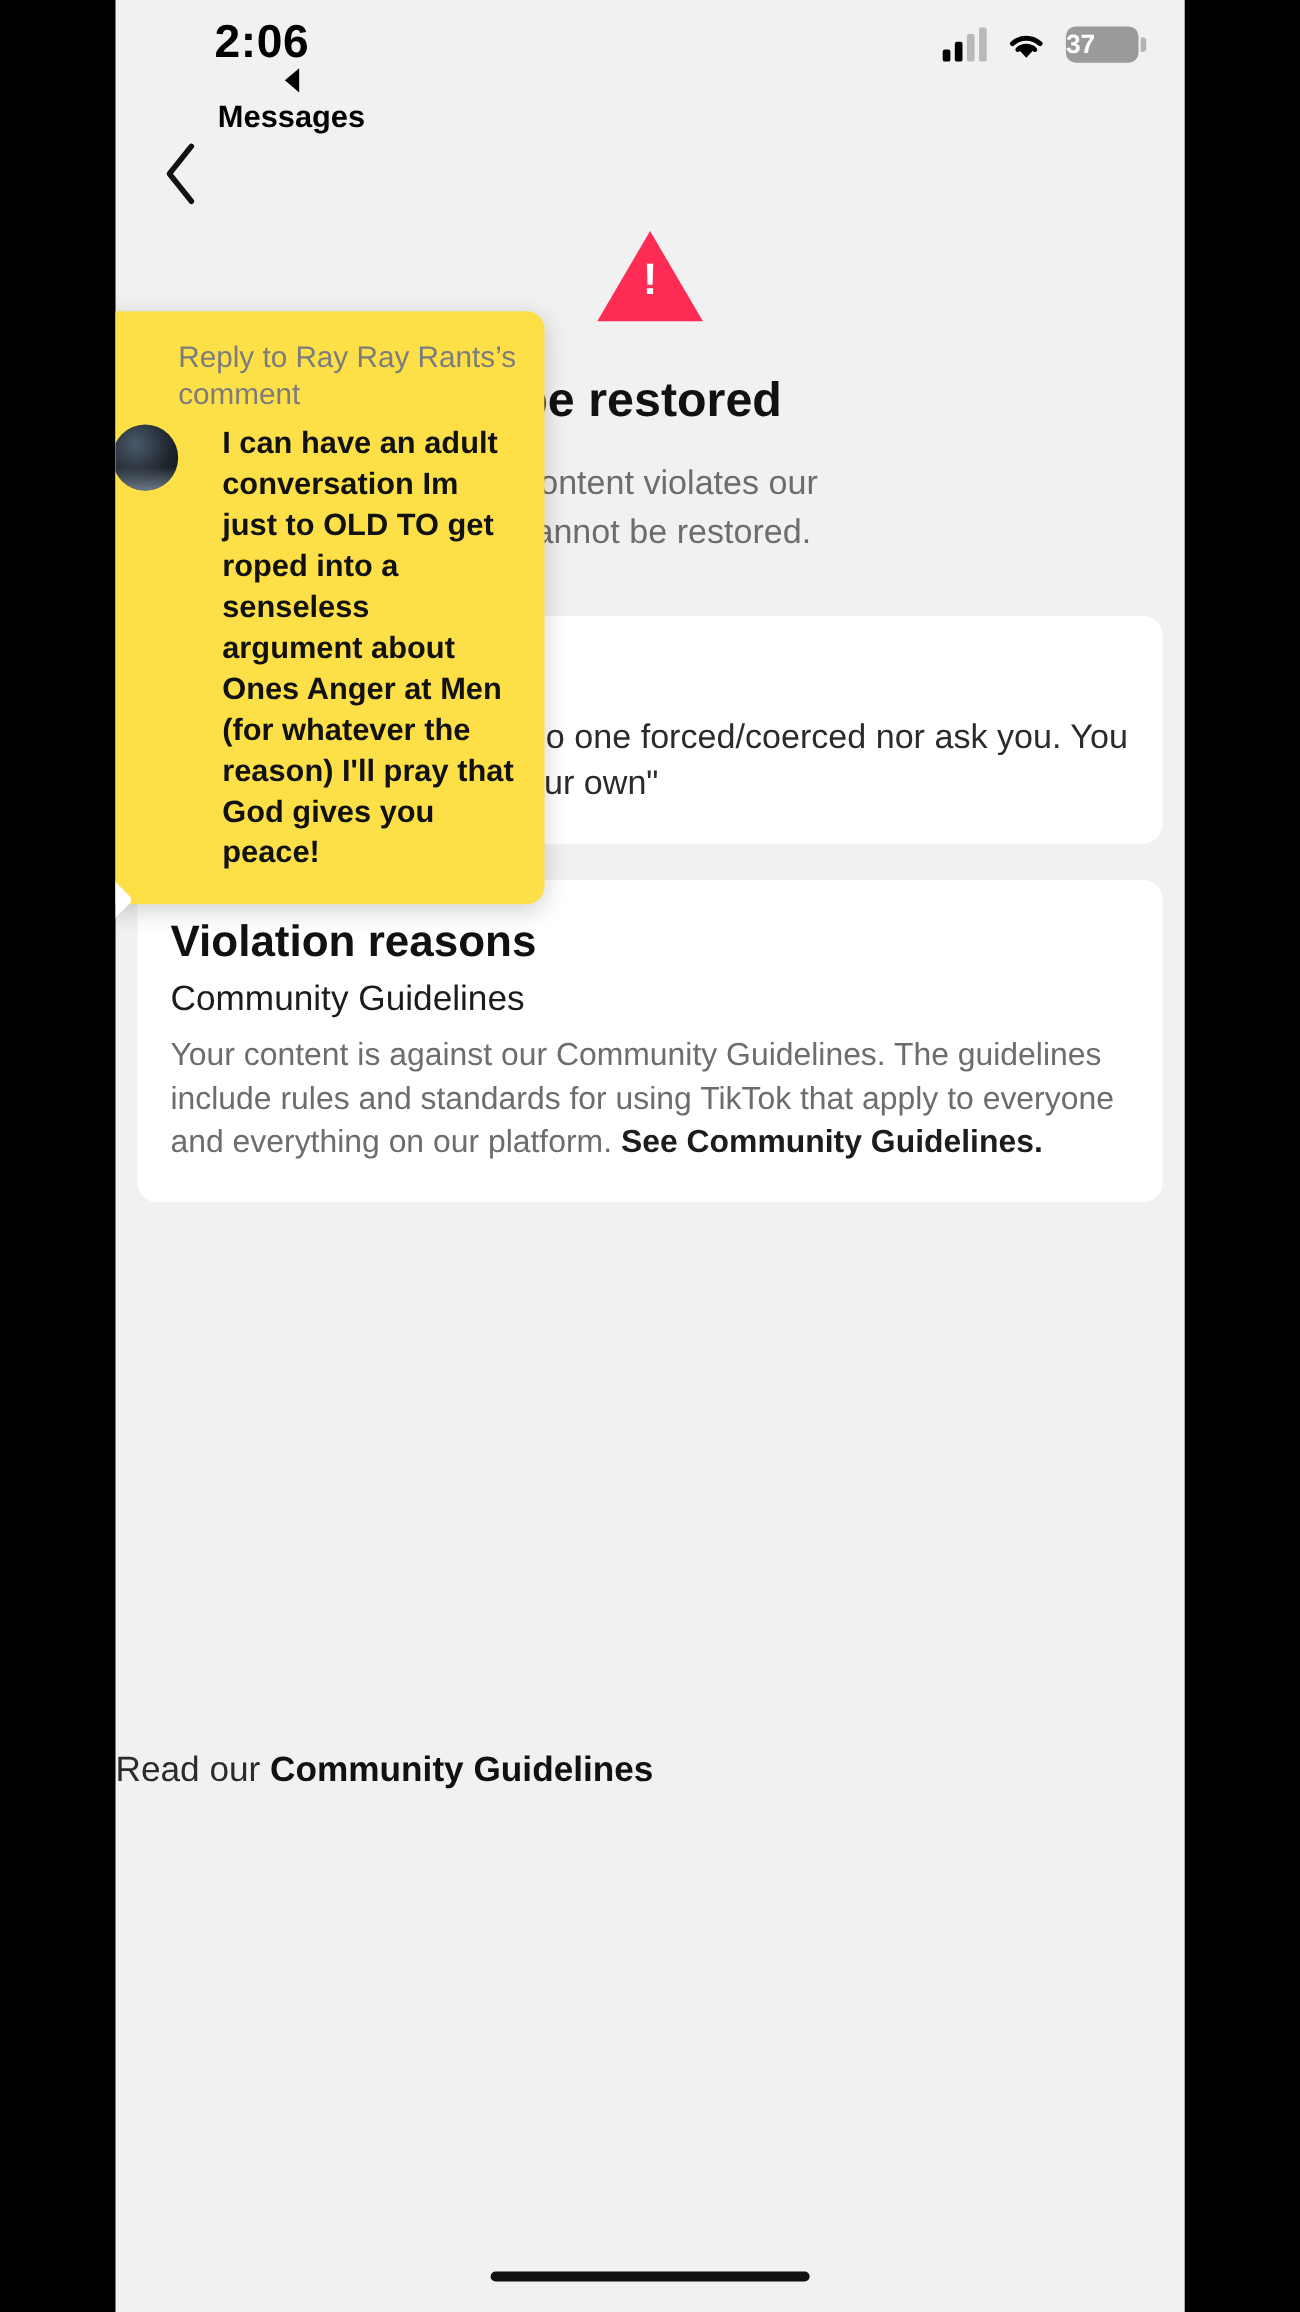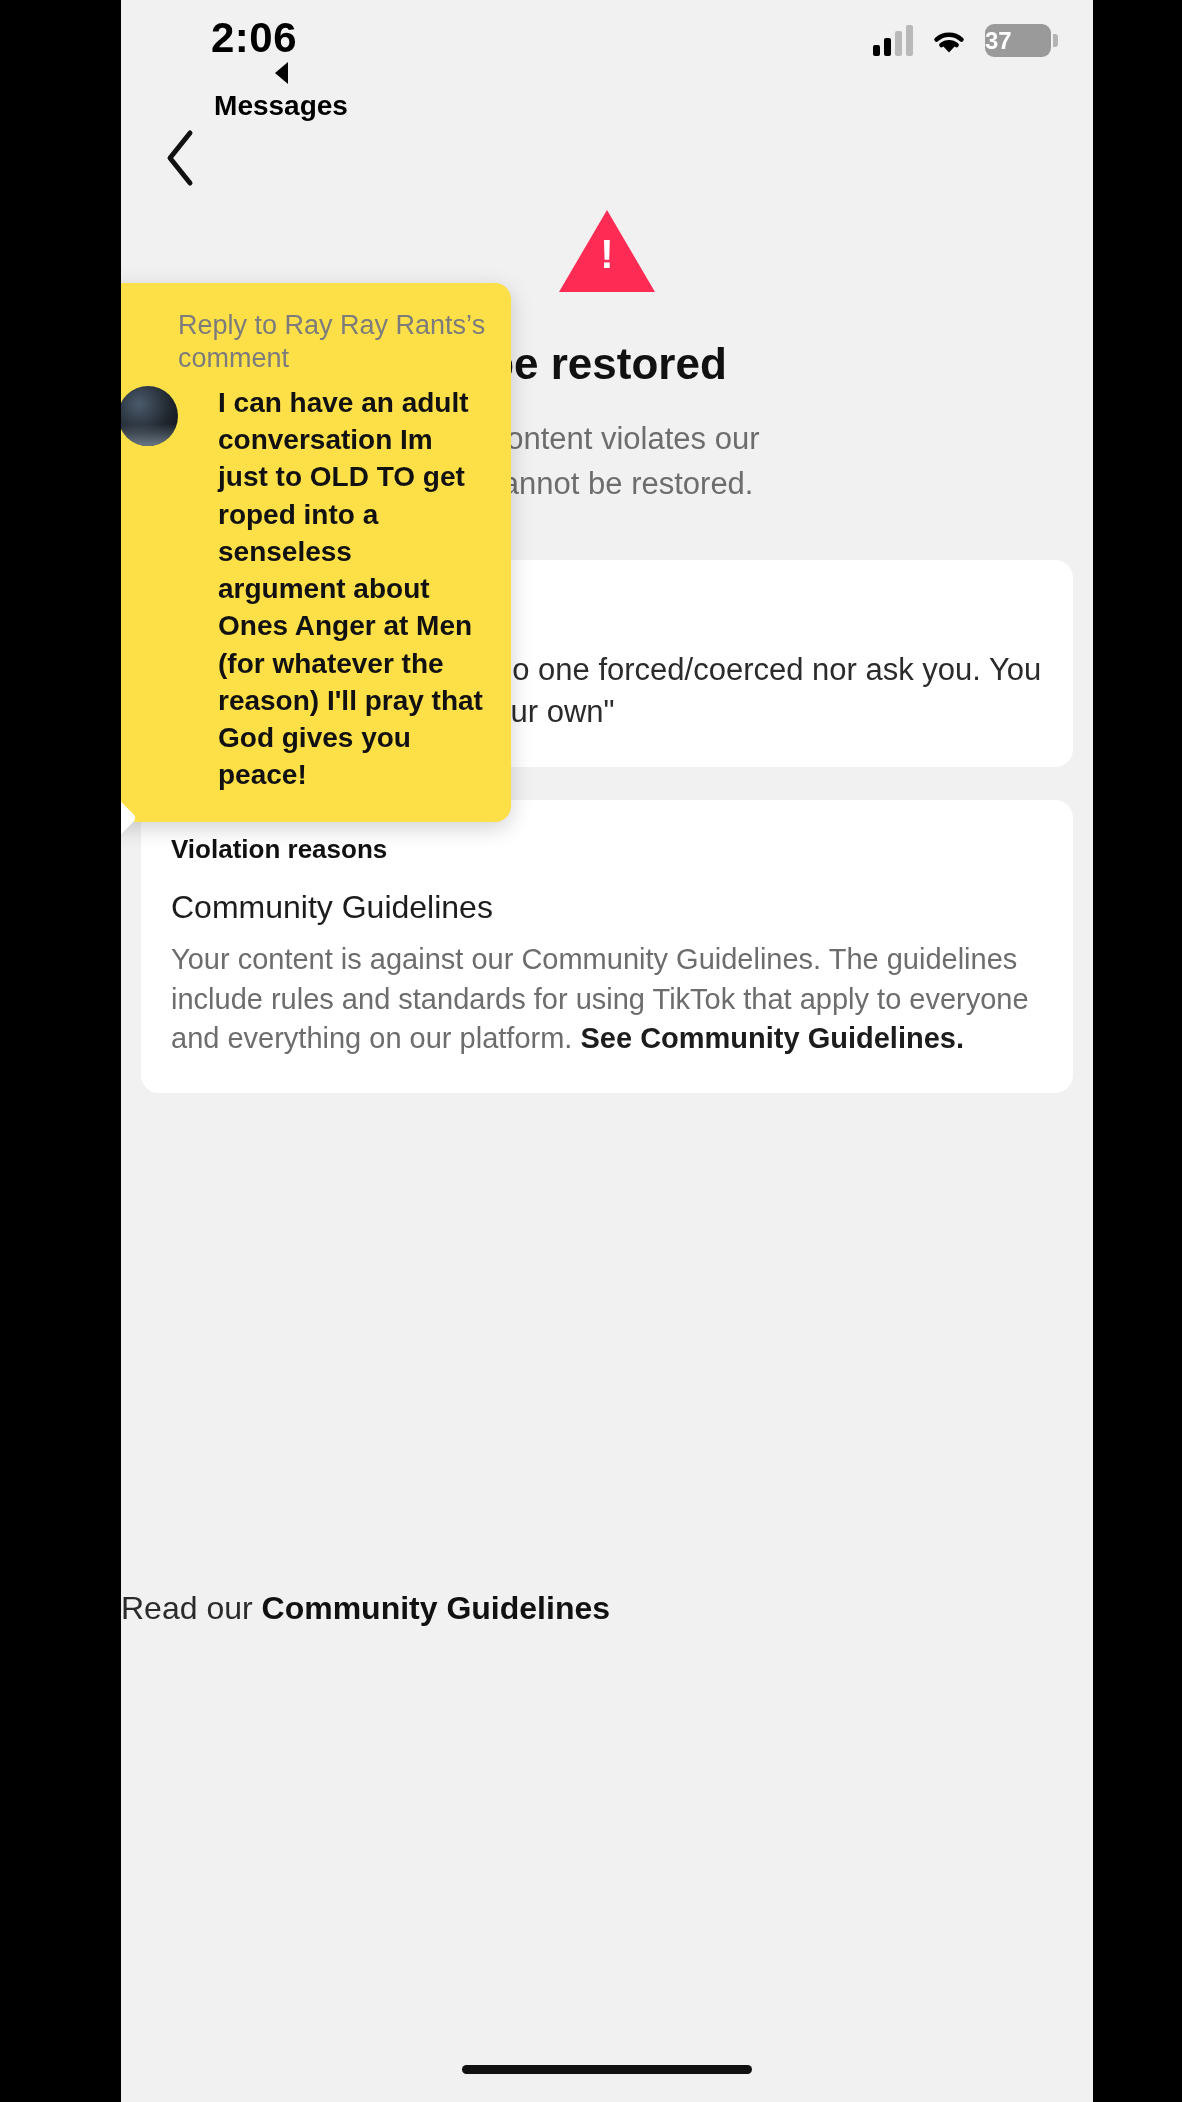--- a/index.html
+++ b/index.html
@@ -5,21 +5,21 @@
   * { box-sizing: border-box; margin: 0; padding: 0; }
   html, body {
     width: 1182px;
     height: 2102px;
     background: #000;
     font-family: "Liberation Sans", sans-serif;
     overflow: hidden;
   }
   .screen {
     position: absolute;
-    left: 121px;
+    left: 105px;
     top: 0;
     width: 972px;
     height: 2102px;
     background: #f1f1f1;
     overflow: hidden;
   }
 
   
   .statusbar {
     position: relative;
@@ -147,24 +147,24 @@
     left: 20px;
     width: 932px;
     background: #fff;
     border-radius: 18px;
     padding: 34px 30px 34px 30px;
   }
   #card-comment { top: 560px; }
   #card-violation { top: 800px; }
 
   .card-title {
-    font-size: 26px;
+    font-size: 40px;
     font-weight: bold;
     color: #111;
-    margin-bottom: 24px;
+    margin-bottom: 10px;
   }
   .comment-text {
     font-size: 31px;
     color: #2b2b2b;
     line-height: 1.35;
   }
   .comment-meta {
     margin-top: 18px;
     font-size: 28px;
     color: #8a8a8a;

